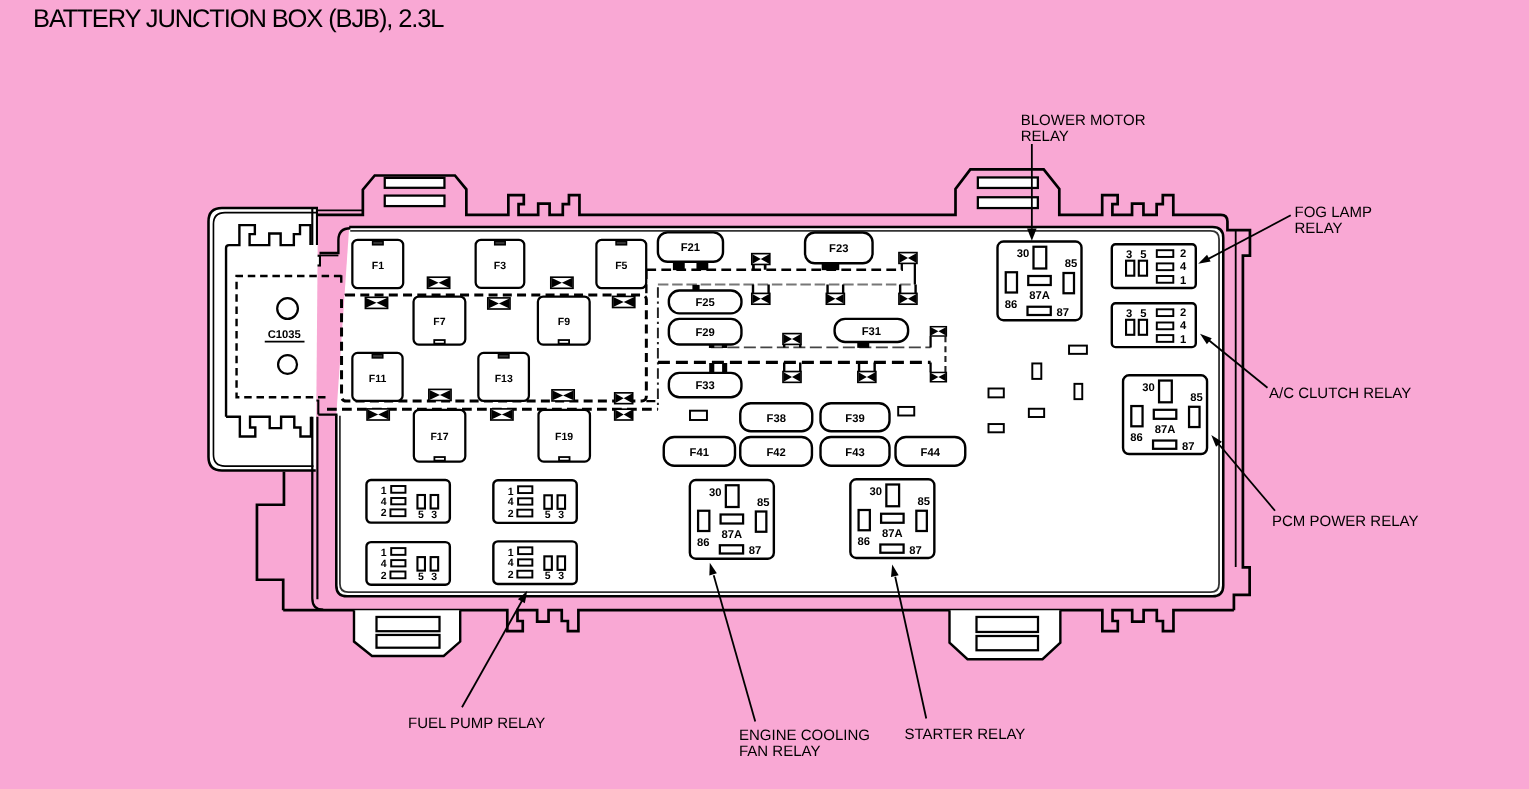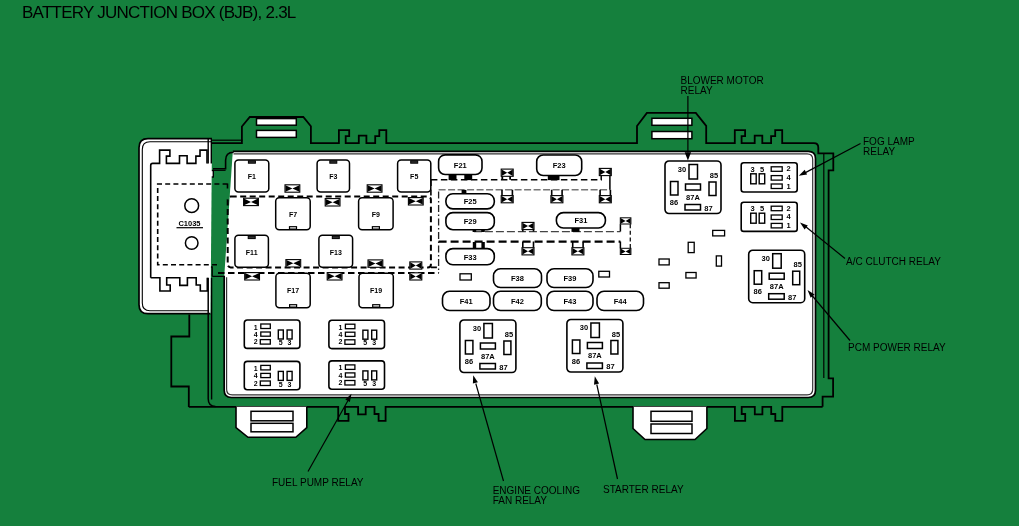--- a/index.html
+++ b/index.html
@@ -1,16 +1,16 @@
 <!DOCTYPE html>
 <html><head>
 <meta charset="utf-8">
 <style>
   html,body{margin:0;padding:0;background:#fff;}
-  .wrap{width:1019px;height:526px;position:relative;background:#15803d;overflow:hidden;}
+  .wrap{width:1019px;height:526px;position:relative;background:#f9a8d4;overflow:hidden;}
   svg text{font-family:"Liberation Sans",sans-serif;fill:#000;}
 </style>
 </head>
 <body>
 <div class="wrap">
 <svg width="1019" height="526" viewBox="0 0 1019 526" xmlns="http://www.w3.org/2000/svg">
 <defs>
 
   <g id="btL">
     <rect x="0" y="0" width="14.8" height="7.4" fill="#fff" stroke="#000" stroke-width="1.1"></rect>

